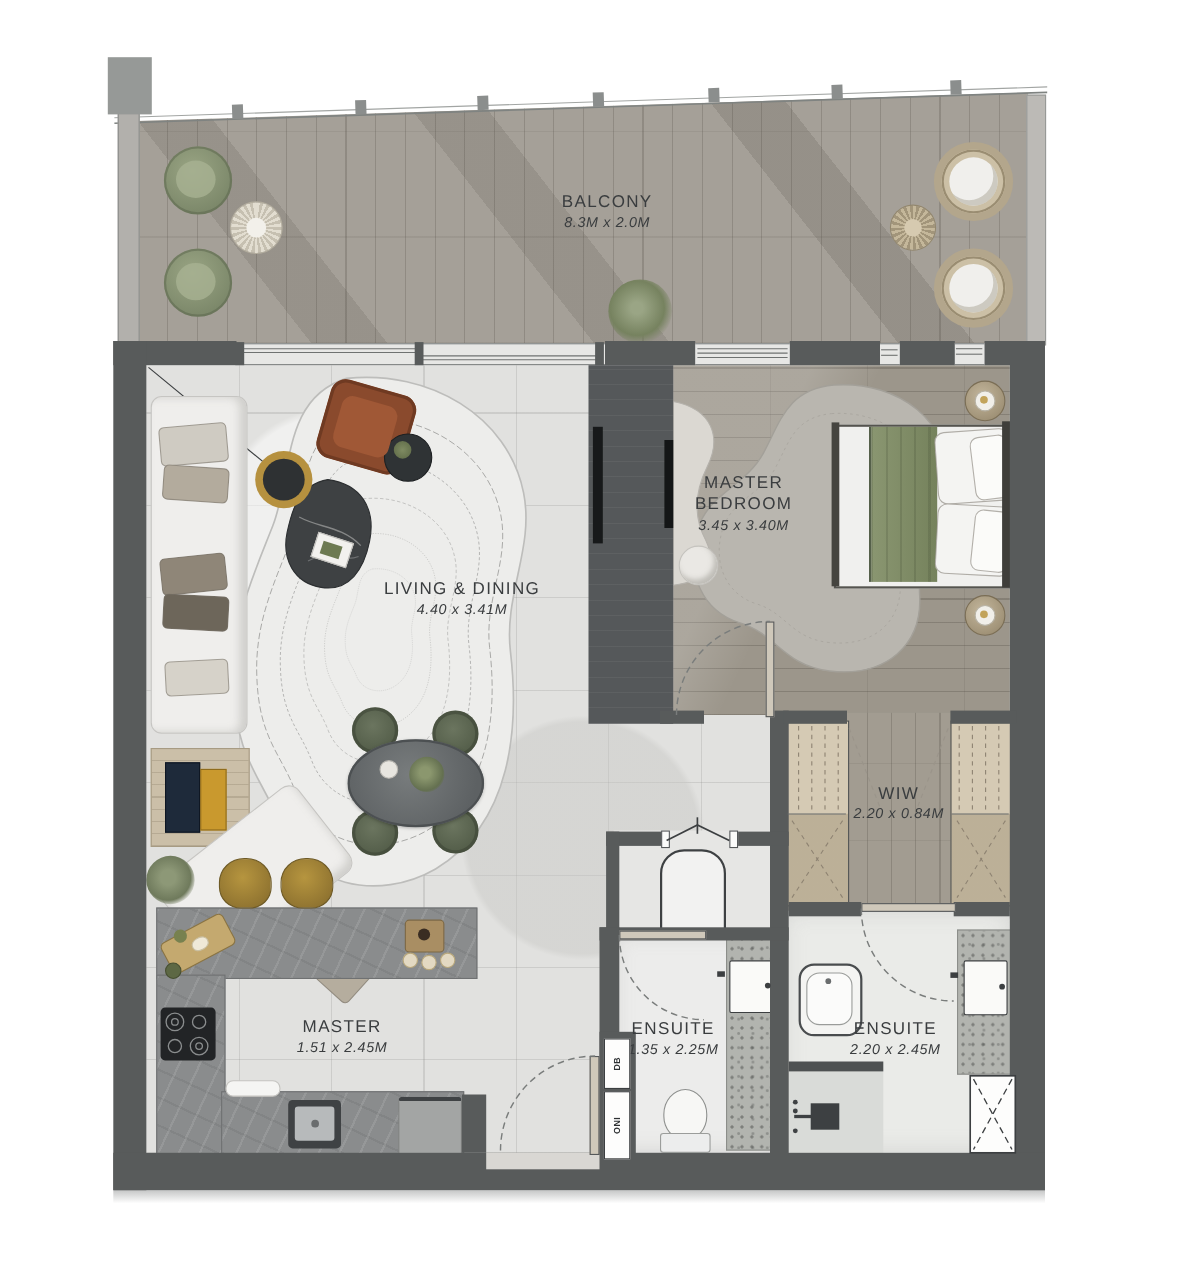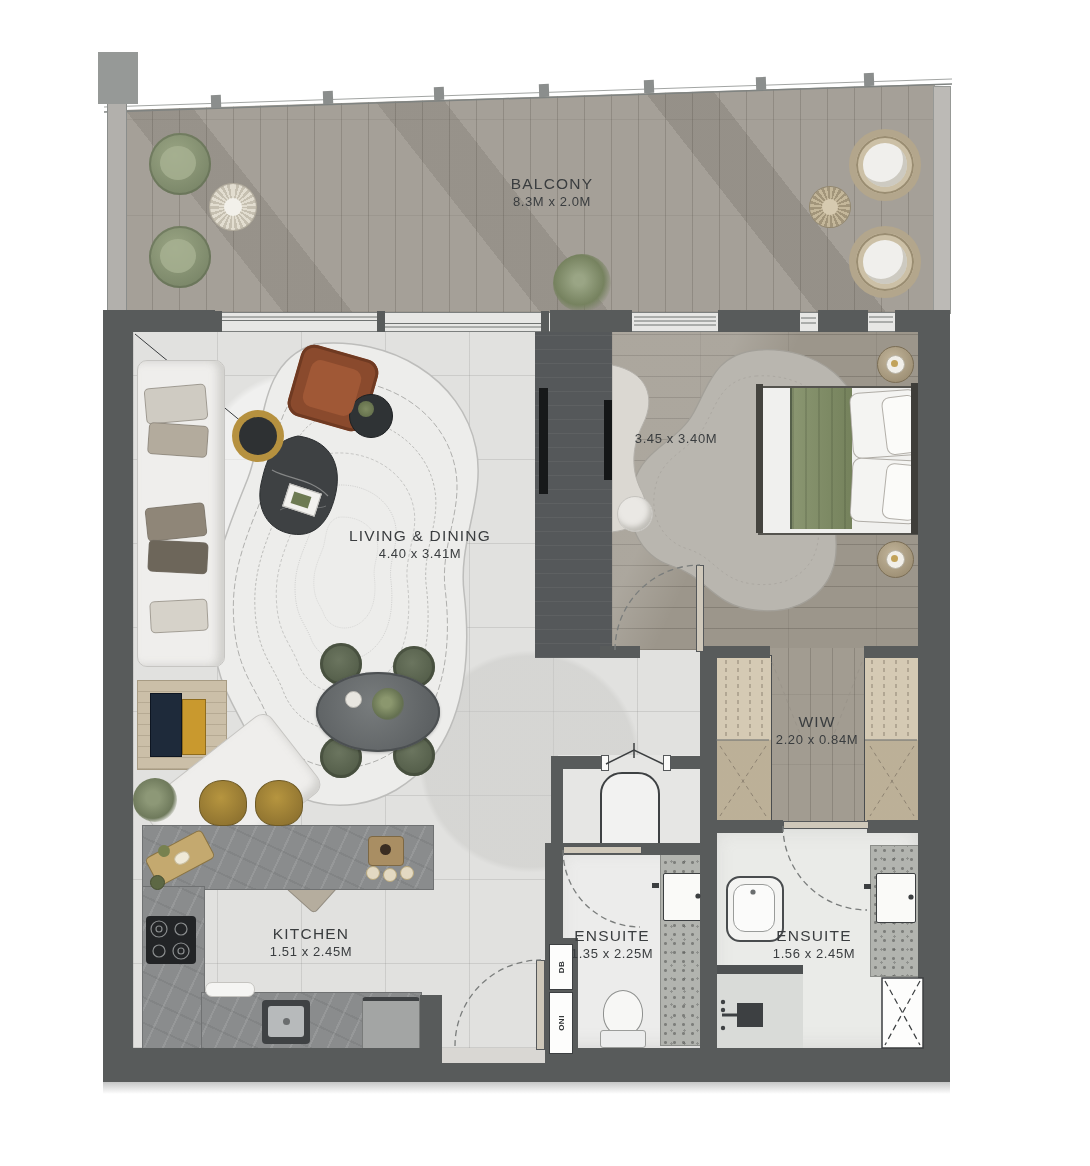--- a/index.html
+++ b/index.html
@@ -2,21 +2,21 @@
 <html><head>
 <meta charset="utf-8">
 <style>
   html,body{margin:0;padding:0;background:#ffffff;}
   #canvas{position:relative;width:1090px;height:1166px;background:#ffffff;overflow:hidden;
           font-family:"Liberation Sans","DejaVu Sans",sans-serif;}
   .abs{position:absolute;}
   .wall{position:absolute;background:#585b5b;}
   .lbl{position:absolute;text-align:center;color:#3a3d3f;z-index:40;pointer-events:none;}
   .lbl .nm{display:block;font-size:15.5px;font-weight:500;letter-spacing:1.2px;line-height:1.25;}
-  .lbl .dm{display:block;font-size:13px;font-weight:400;letter-spacing:.6px;margin-top:1px;}
+  .lbl .dm{display:block;font-size:13px;font-weight:400;letter-spacing:.6px;margin-top:1px;font-style:italic;}
   svg{position:absolute;left:0;top:0;}
   
   .tile{background-color:#e1e1df;
     background-image:
       radial-gradient(circle at 30% 20%,rgba(255,255,255,.5) 0 14%,transparent 15%),
       radial-gradient(circle at 70% 60%,rgba(200,200,197,.45) 0 18%,transparent 19%),
       repeating-linear-gradient(0deg,rgba(130,130,128,.22) 0 1px,transparent 1px 84px),
       repeating-linear-gradient(90deg,rgba(130,130,128,.22) 0 1px,transparent 1px 84px);}
   .woodv{background-color:#a5a098;
     background-image:
@@ -349,32 +349,33 @@
 
   <div class="lbl" style="left:452px;top:174px;width:200px;">
     <span class="nm">BALCONY</span>
     <span class="dm">8.3M x 2.0M</span>
   </div>
   <div class="lbl" style="left:320px;top:526px;width:200px;">
     <span class="nm">LIVING &amp; DINING</span>
     <span class="dm">4.40 x 3.41M</span>
   </div>
   <div class="lbl" style="left:610px;top:430px;width:132px;">
+    <span class="nm">MASTER BEDROOM</span>
     <span class="dm">3.45 x 3.40M</span>
   </div>
   <div class="lbl" style="left:757px;top:712px;width:120px;">
     <span class="nm">WIW</span>
     <span class="dm">2.20 x 0.84M</span>
   </div>
   <div class="lbl" style="left:231px;top:924px;width:160px;">
-    <span class="nm">KITCHEN</span>
+    <span class="nm">MASTER</span>
     <span class="dm">1.51 x 2.45M</span>
   </div>
   <div class="lbl" style="left:542px;top:926px;width:140px;">
     <span class="nm">ENSUITE</span>
     <span class="dm">1.35 x 2.25M</span>
   </div>
   <div class="lbl" style="left:744px;top:926px;width:140px;">
     <span class="nm">ENSUITE</span>
-    <span class="dm">1.56 x 2.45M</span>
+    <span class="dm">2.20 x 2.45M</span>
   </div>
 
 </div>
 
 </body></html>

